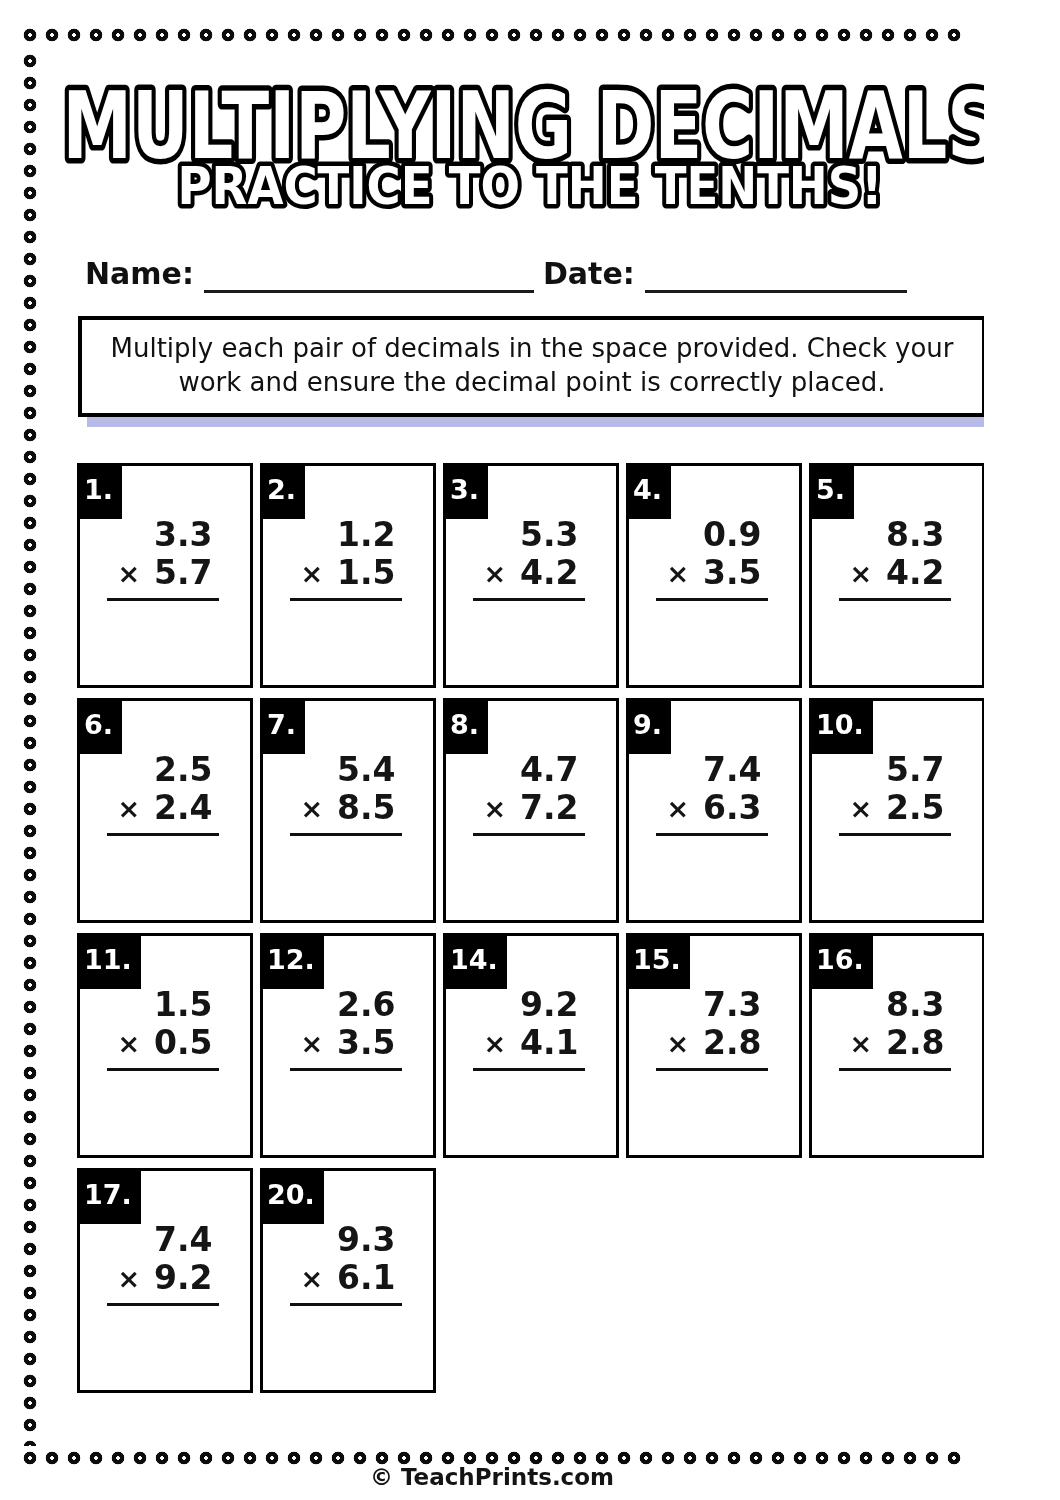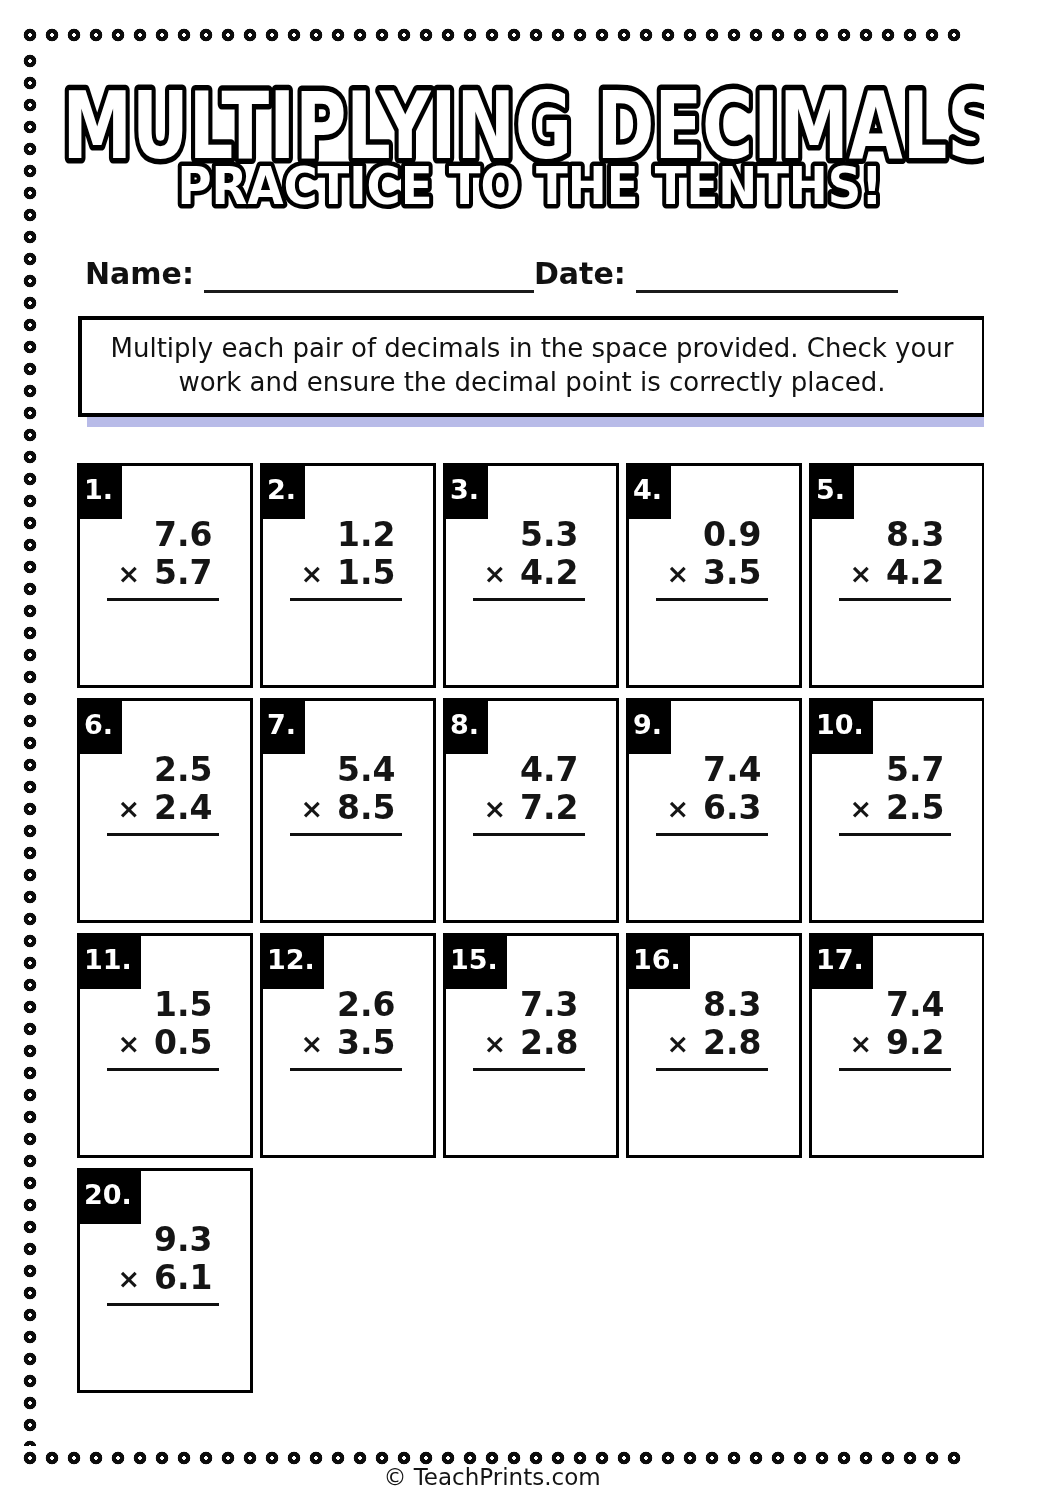--- a/index.html
+++ b/index.html
@@ -52,21 +52,21 @@
     stroke: #000000;
     stroke-width: 9px;
     paint-order: stroke fill;
     stroke-linejoin: round;
   }
 
   
   .name-date-row {
     position: absolute; top: 256px; left: 85px; right: 110px;
     display: flex; justify-content: space-between; align-items: flex-end;
-    font-size: 30px; font-weight: 600;
+    font-size: 30px; font-weight: 600; gap: 9px;
   }
   .nd-group { display: flex; align-items: flex-end; }
   .nd-label { white-space: nowrap; padding-bottom: 2px; }
   .write-line {
     display: inline-block; height: 34px; margin-left: 10px;
     border-bottom: 3px solid #1b1b1b;
   }
   .name-line { width: 330px; }
   .date-line { width: 262px; }
 
@@ -110,21 +110,21 @@
   .times { font-size: 27px; margin-right: 14px; vertical-align: 1px; }
   .rule {
     height: 3px; background: #101010; margin-top: 7px;
     width: calc(100% + 16px); margin-left: -10px;
   }
   .answer-area { position: absolute; left: 6px; right: 6px; top: 146px; bottom: 4px; }
 
   
   .footer {
     position: absolute; left: 0; right: 0; top: 1464px;
-    text-align: center; font-size: 23px; font-weight: 400; color: #141414;
+    text-align: center; font-size: 23px; font-weight: 700; color: #141414;
   }
 </style>
 </head>
 <body>
 
 <div class="page">
 
   <div class="dot-strip dot-h dot-top"></div>
   <div class="dot-strip dot-h dot-bottom"></div>
   <div class="dot-strip dot-v dot-left"></div>
@@ -151,21 +151,21 @@
   <div class="instruction-box">
     <span>Multiply each pair of decimals in the space provided. Check your work and ensure the decimal point is correctly placed.</span>
   </div>
 
   <div class="grid">
 
     <div class="problem-box">
       <div class="badge">1.</div>
       <div class="work">
         <div class="nums">
-          <div class="num-top">7.6</div>
+          <div class="num-top">3.3</div>
           <div class="num-bot"><span class="times">×</span><span>5.7</span></div>
           <div class="rule"></div>
         </div>
       </div>
       <div class="answer-area"></div>
     </div>
 
     <div class="problem-box">
       <div class="badge">2.</div>
       <div class="work">
@@ -292,20 +292,31 @@
         <div class="nums">
           <div class="num-top">2.6</div>
           <div class="num-bot"><span class="times">×</span><span>3.5</span></div>
           <div class="rule"></div>
         </div>
       </div>
       <div class="answer-area"></div>
     </div>
 
 
+    <div class="problem-box">
+      <div class="badge">14.</div>
+      <div class="work">
+        <div class="nums">
+          <div class="num-top">9.2</div>
+          <div class="num-bot"><span class="times">×</span><span>4.1</span></div>
+          <div class="rule"></div>
+        </div>
+      </div>
+      <div class="answer-area"></div>
+    </div>
 
     <div class="problem-box">
       <div class="badge">15.</div>
       <div class="work">
         <div class="nums">
           <div class="num-top">7.3</div>
           <div class="num-bot"><span class="times">×</span><span>2.8</span></div>
           <div class="rule"></div>
         </div>
       </div>

